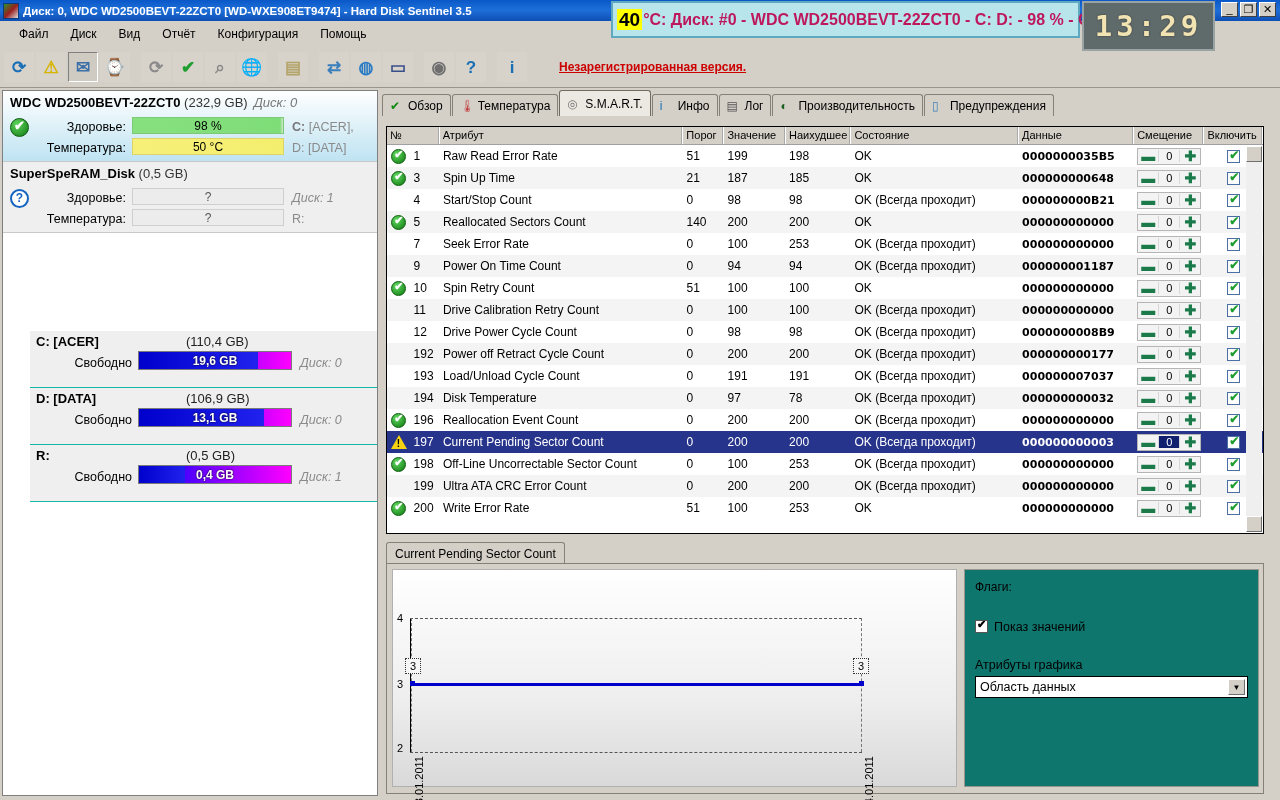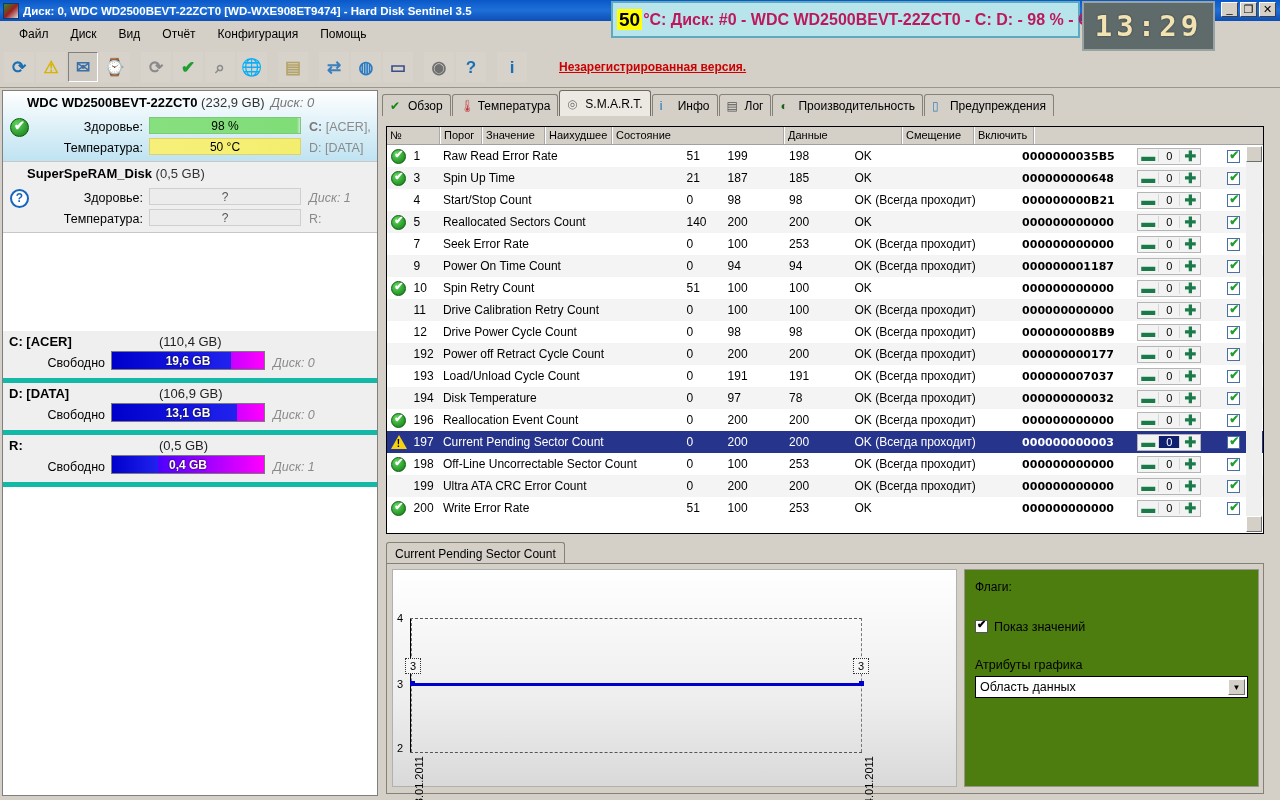--- a/index.html
+++ b/index.html
@@ -88,21 +88,21 @@
     margin-left: 30px; color: #cc0000; font-weight: bold; font-size: 12px;
     text-decoration: underline; white-space: nowrap;
   }
 
   
   #sidebar {
     position: absolute; left: 2px; top: 90px; width: 376px; height: 706px;
     background: #ffffff; border: 1px solid #7f7f7f;
   }
   .disk-card {
-    border-bottom: 1px solid #c8c8c8; padding: 4px 6px 6px 22px; position: relative;
+    border-bottom: 1px solid #c8c8c8; padding: 4px 6px 6px 5px; position: relative;
   }
   .disk-card.sel { background: linear-gradient(to bottom,#ffffff 0%, #d8eef7 60%, #bfe3f2 100%); }
   .disk-card.alt { background: #efefef; }
   .disk-title { font-size: 13px; color: #000; margin-bottom: 3px; padding-left:2px;}
   .disk-title b { font-weight: bold; }
   .disk-title .gb { font-weight: normal; color: #333; }
   .disk-title .dnum { font-style: italic; color: #777; margin-left: 6px; }
   .disk-row { display: flex; align-items: flex-end; height: 21px; }
   .dr-lbl { width: 124px; text-align: right; font-size: 12.5px; color:#000; padding-right: 6px;}
   .bar {
@@ -124,21 +124,21 @@
   .si-green:after {
     content: "✔"; color: #fff; font-size: 13px; position: absolute;
     left: 3px; top: -1px; font-weight: bold;
   }
   .si-q {
     background: #ffffff; border: 2px solid #1565c0; color: #1565c0;
     font-size: 12px; font-weight: bold; text-align: center; line-height: 15px;
   }
 
   
-  .part-card { border-bottom: 5px solid #14b8a6; background:#efefef; padding: 3px 6px 8px 6px; }
+  .part-card { border-bottom: 1px solid #14b8a6; background:#efefef; padding: 3px 6px 17px 6px; margin-left: 27px; }
   .part-head { display:flex; align-items:center; font-size: 13px; }
   .part-head .pl { font-weight: bold; width: 150px; }
   .part-head .ps { color:#222; }
   .pbar {
     width: 154px; height: 19px; position: relative; border: 1px solid #7a7a7a;
     background: linear-gradient(to right,#0000ff,#ff00ff);
     display:flex; align-items:center; justify-content:center;
   }
   .pbar .ptxt { color: #ffffff; font-weight: bold; font-size: 12px; z-index:2; text-shadow: 0 0 2px #000;}
   .pbar .pblue { position:absolute; left:0; top:0; bottom:0; background: linear-gradient(to right,#0000cc,#2222ee); }
@@ -243,21 +243,21 @@
   }
   .dashline { position:absolute; border-top:1px dashed #555; }
   .dashv { position:absolute; border-left:1px dashed #777; }
   .dataline { position:absolute; height:3px; background:#0000cc; }
   .valbox {
     position:absolute; border:1px dotted #333; background:#f6f6f6;
     font-size:11px; padding:1px 4px; color:#000;
   }
   #flagspanel {
     position:absolute; right:4px; top:5px; width: 295px; height: 218px;
-    background:#4d7c0f; border:1px solid #9a958c;
+    background:#0f766e; border:1px solid #9a958c;
     padding: 10px 10px;
   }
   .fl-h { font-size:12px; color:#000; margin-bottom:5px;}
   .fl-v { font-size:12.5px; font-weight:bold; color:#000; line-height:17px;}
   .fl-cb { display:flex; align-items:flex-start; gap:6px; margin-top:26px; font-size:12.5px;}
   .cbx2 { width:13px;height:13px;border:1px solid #555;background:#fff;position:relative;}
   .cbx2:after{content:"✔";position:absolute;left:1px;top:-3px;color:#000;font-size:11px;font-weight:bold;}
   .fl-l { font-size:12.5px; margin-top:24px;}
   .fl-sel {
     margin-top:4px; height:22px; background:#fff; border:1px solid #000;
@@ -276,21 +276,21 @@
   <div class="tb-icon"></div>
   <div class="tb-text">Диск: 0, WDC WD2500BEVT-22ZCT0 [WD-WXE908ET9474]  -  Hard Disk Sentinel 3.5</div>
   <div id="winbtns">
     <div class="wb">_</div>
     <div class="wb">❐</div>
     <div class="wb">✕</div>
   </div>
 </div>
 
 <div id="tempOverlay">
-  <div class="deg">50</div>
+  <div class="deg">40</div>
   <div class="ttxt">°C: Диск: #0 - WDC WD2500BEVT-22ZCT0 - C: D: - 98 % - OK</div>
 </div>
 
 <div id="clock">
   <div class="ctxt">13:29</div>
 </div>
 
 <div id="menubar">
     <div class="mi">Файл</div>
     <div class="mi">Диск</div>
@@ -463,20 +463,21 @@
       </div>
       <div class="tab">
         <span class="tabicon" style="color: rgb(58, 127, 189); font-size: 12px;">▯</span>
         <span>Предупреждения</span>
       </div>
     </div>
 
   <div id="tablewrap">
     <div id="thead">
         <div class="th" style="width: 54px;">№</div>
+        <div class="th" style="width: 250px;">Атрибут</div>
         <div class="th" style="width: 42px;">Порог</div>
         <div class="th" style="width: 63px;">Значение</div>
         <div class="th" style="width: 67px;">Наихудшее</div>
         <div class="th" style="width: 172px;">Состояние</div>
         <div class="th" style="width: 118px;">Данные</div>
         <div class="th" style="width: 72px;">Смещение</div>
         <div class="th" style="width: 60px;">Включить</div>
       </div>
     <div id="tbody">
         <div class="tr">

